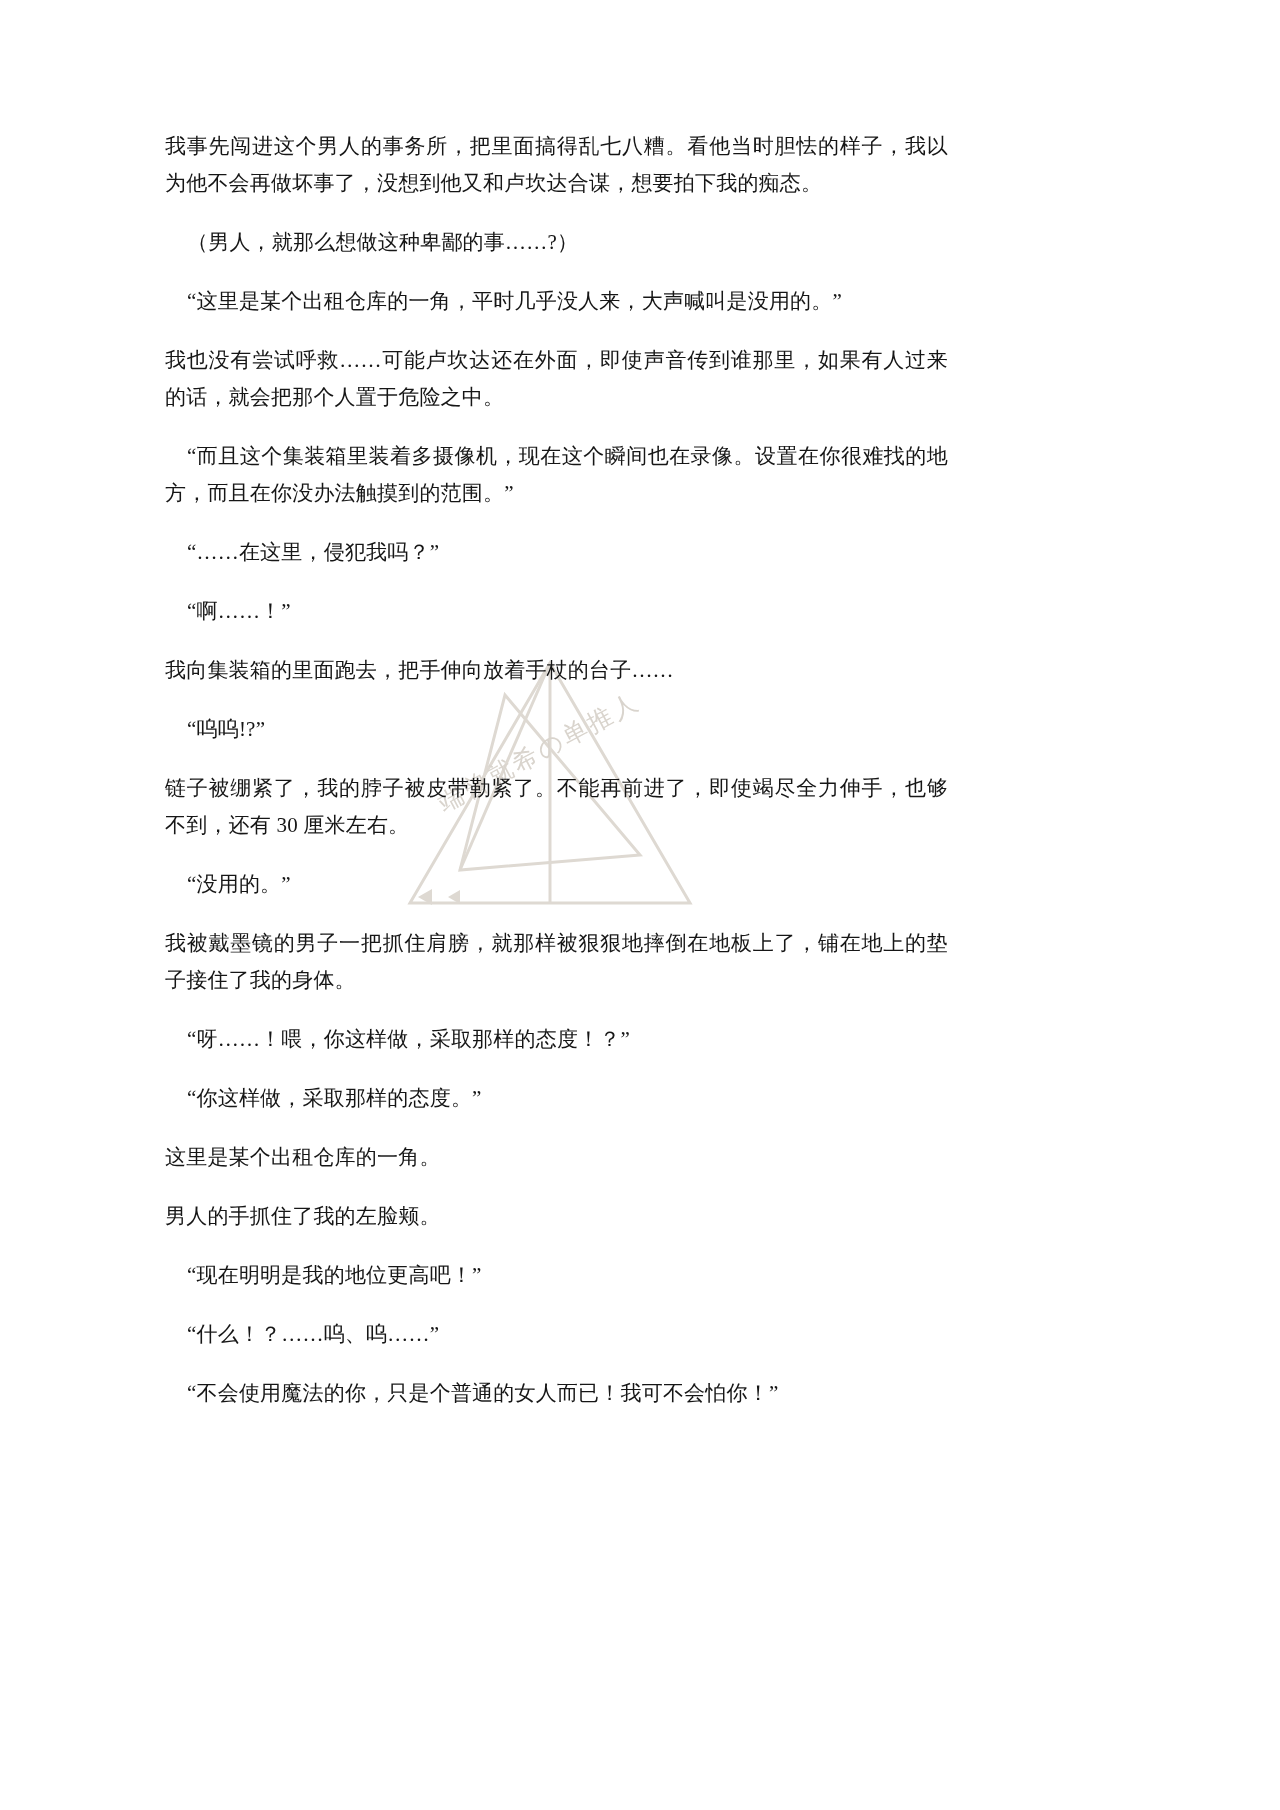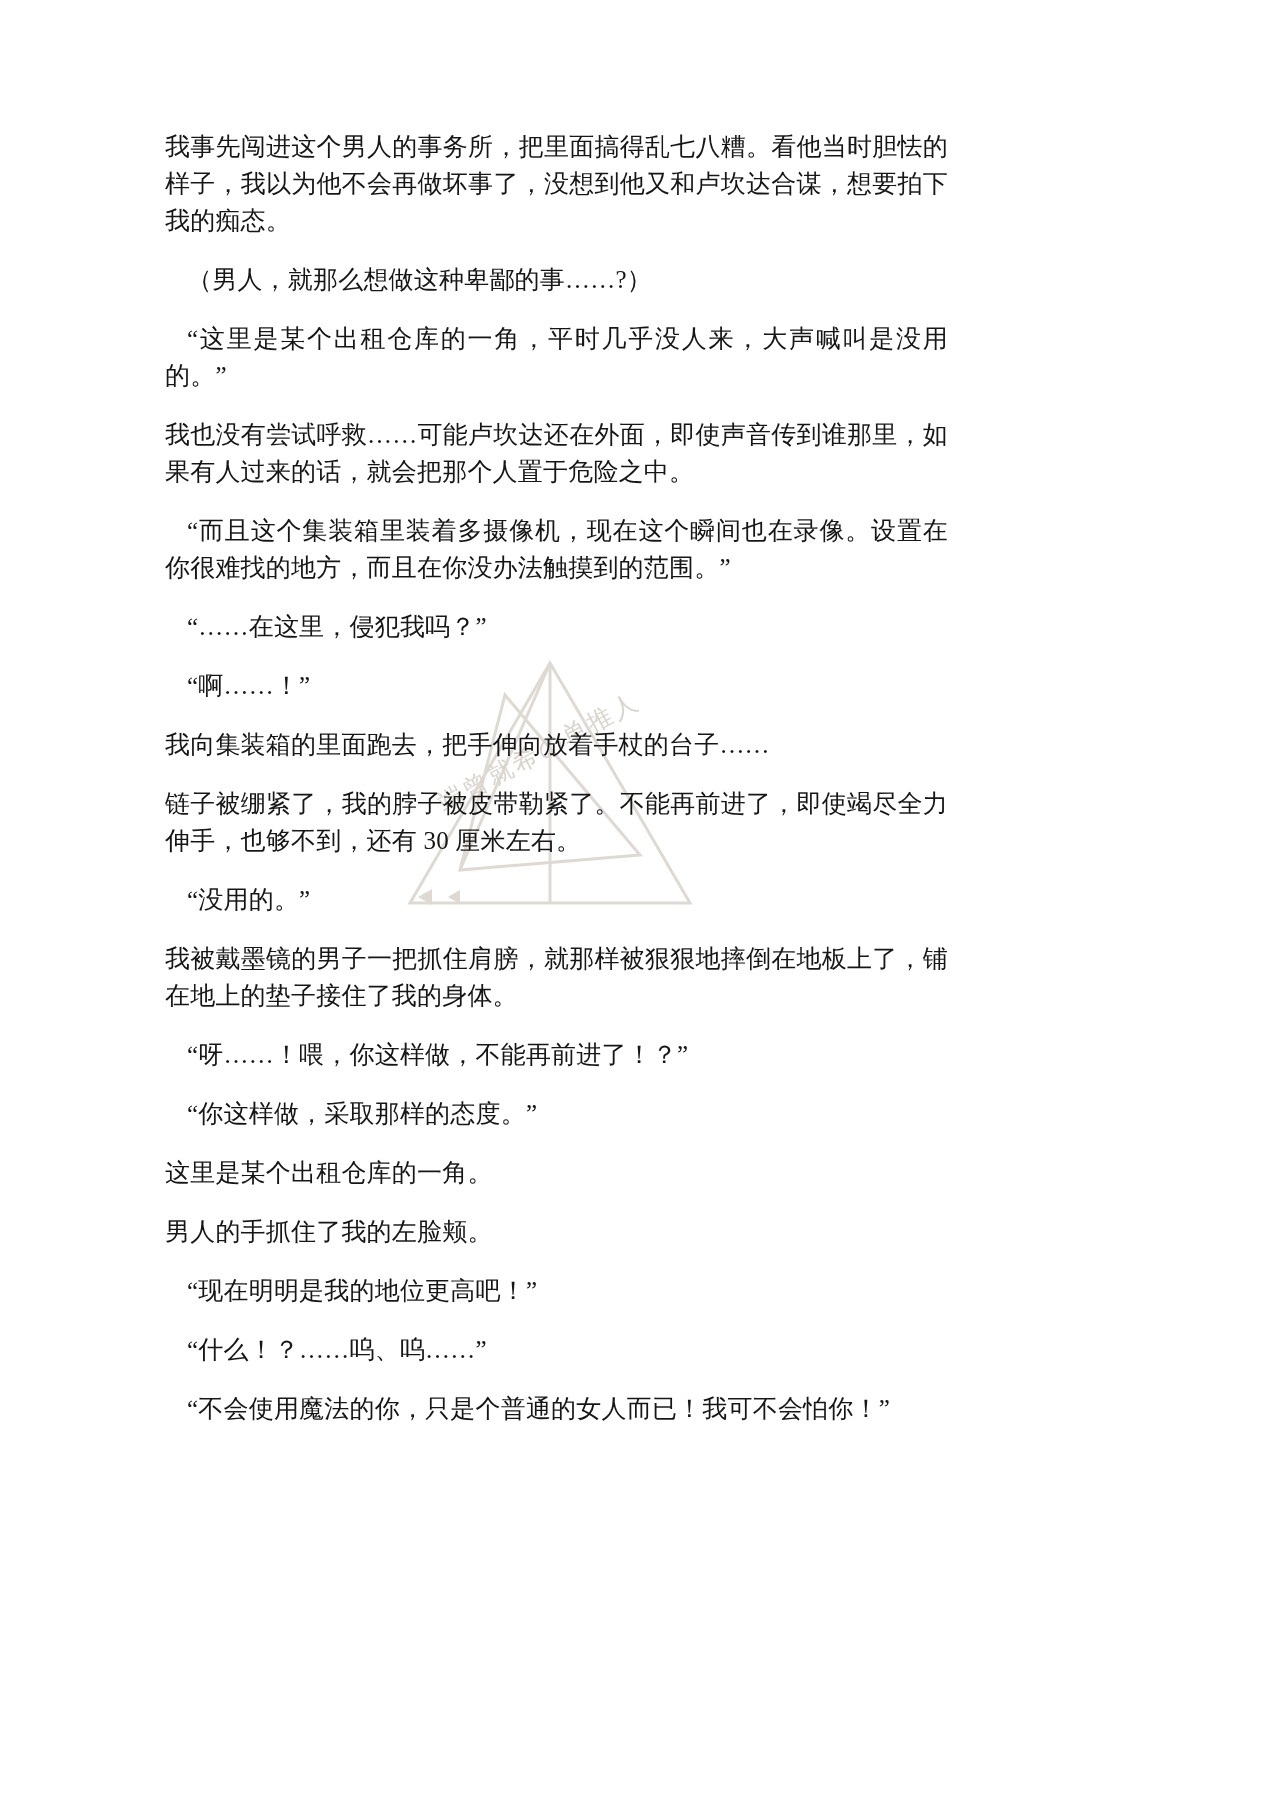--- a/index.html
+++ b/index.html
@@ -23,21 +23,21 @@
   }
 
   .content {
     position: absolute;
     left: 165px;
     top: 128px;
     width: 783px;
   }
 
   .para {
-    font-size: 25px;
+    font-size: 21px;
     line-height: 37px;
     letter-spacing: 0.2px;
     margin: 0 0 22px 0;
     text-align: justify;
     text-justify: inter-ideograph;
     color: #161616;
     position: relative;
     z-index: 2;
   }
 
@@ -99,24 +99,25 @@
 
   <div class="content">
     <p class="para">我事先闯进这个男人的事务所，把里面搞得乱七八糟。看他当时胆怯的样子，我以为他不会再做坏事了，没想到他又和卢坎达合谋，想要拍下我的痴态。</p>
     <p class="para indent">（男人，就那么想做这种卑鄙的事……?）</p>
     <p class="para indent">“这里是某个出租仓库的一角，平时几乎没人来，大声喊叫是没用的。”</p>
     <p class="para">我也没有尝试呼救……可能卢坎达还在外面，即使声音传到谁那里，如果有人过来的话，就会把那个人置于危险之中。</p>
     <p class="para indent">“而且这个集装箱里装着多摄像机，现在这个瞬间也在录像。设置在你很难找的地方，而且在你没办法触摸到的范围。”</p>
     <p class="para indent">“……在这里，侵犯我吗？”</p>
     <p class="para indent">“啊……！”</p>
     <p class="para">我向集装箱的里面跑去，把手伸向放着手杖的台子……</p>
+    <p class="para indent">“呜呜!?”</p>
     <p class="para">链子被绷紧了，我的脖子被皮带勒紧了。不能再前进了，即使竭尽全力伸手，也够不到，还有 30 厘米左右。</p>
     <p class="para indent">“没用的。”</p>
     <p class="para">我被戴墨镜的男子一把抓住肩膀，就那样被狠狠地摔倒在地板上了，铺在地上的垫子接住了我的身体。</p>
-    <p class="para indent">“呀……！喂，你这样做，不能再前进了！？”</p>
+    <p class="para indent">“呀……！喂，你这样做，采取那样的态度！？”</p>
     <p class="para indent">“你这样做，采取那样的态度。”</p>
     <p class="para">这里是某个出租仓库的一角。</p>
     <p class="para">男人的手抓住了我的左脸颊。</p>
     <p class="para indent">“现在明明是我的地位更高吧！”</p>
     <p class="para indent">“什么！？……呜、呜……”</p>
     <p class="para indent">“不会使用魔法的你，只是个普通的女人而已！我可不会怕你！”</p>
   </div>
 
 </div>
 

